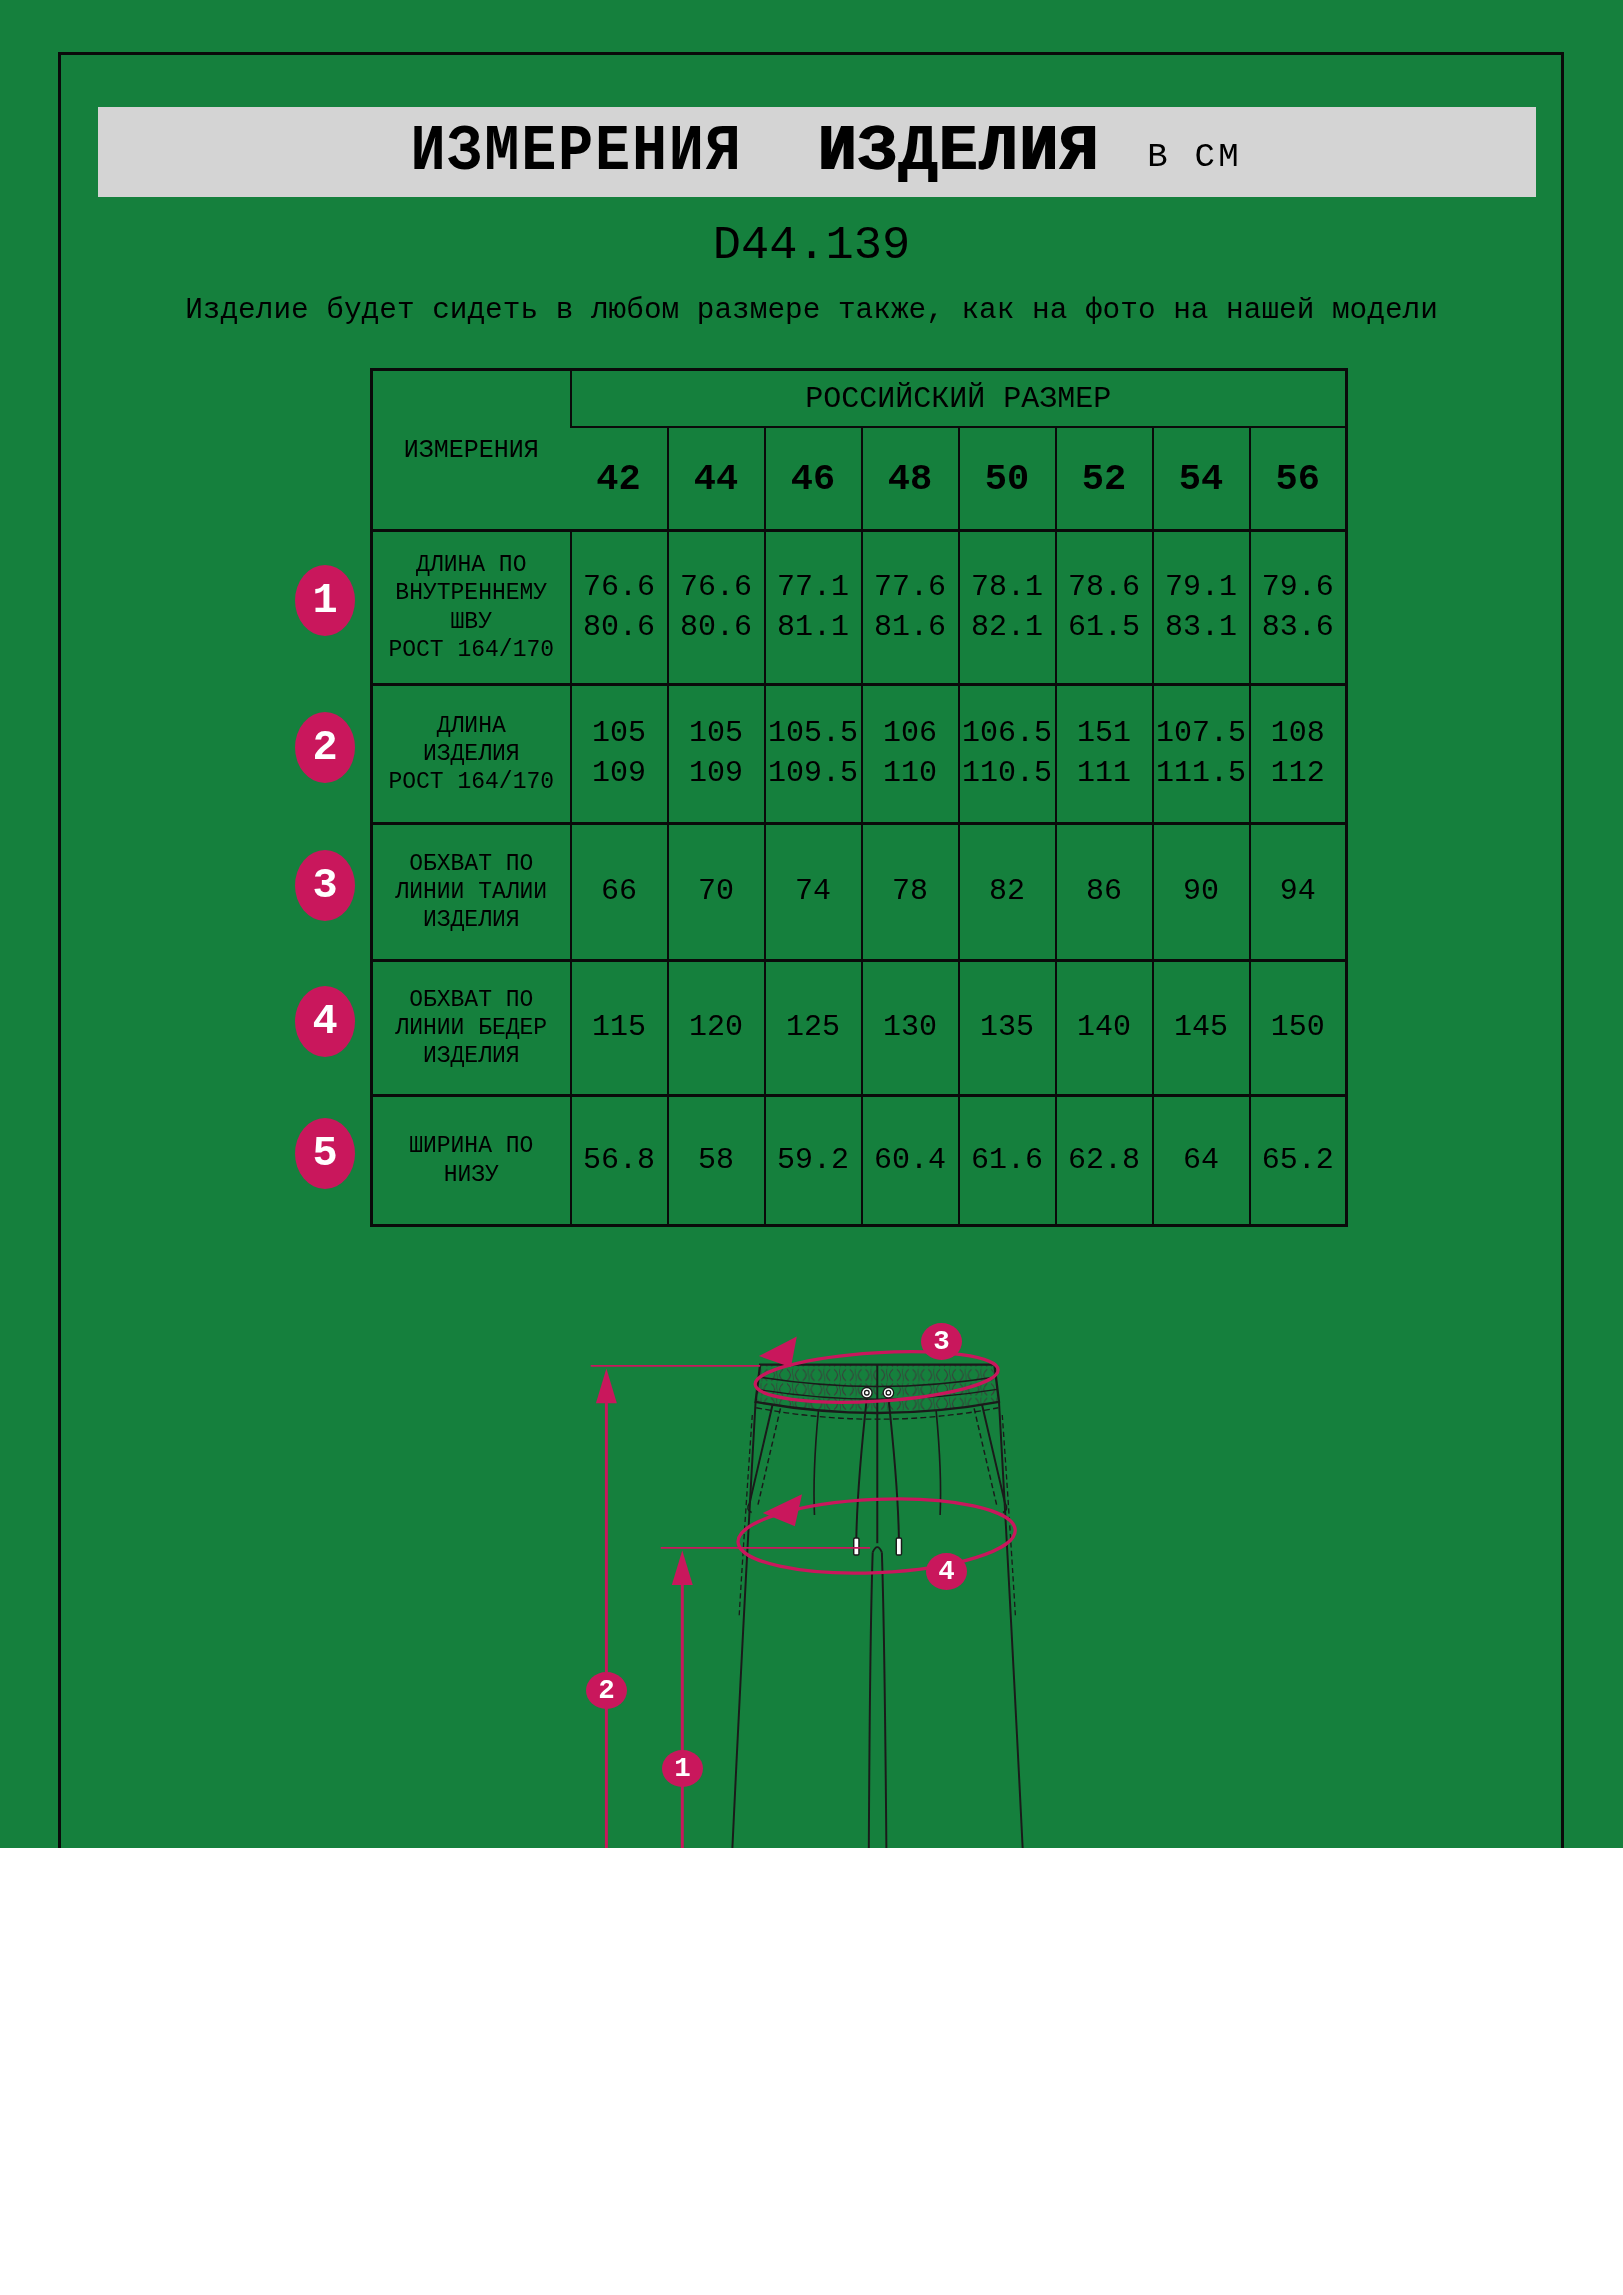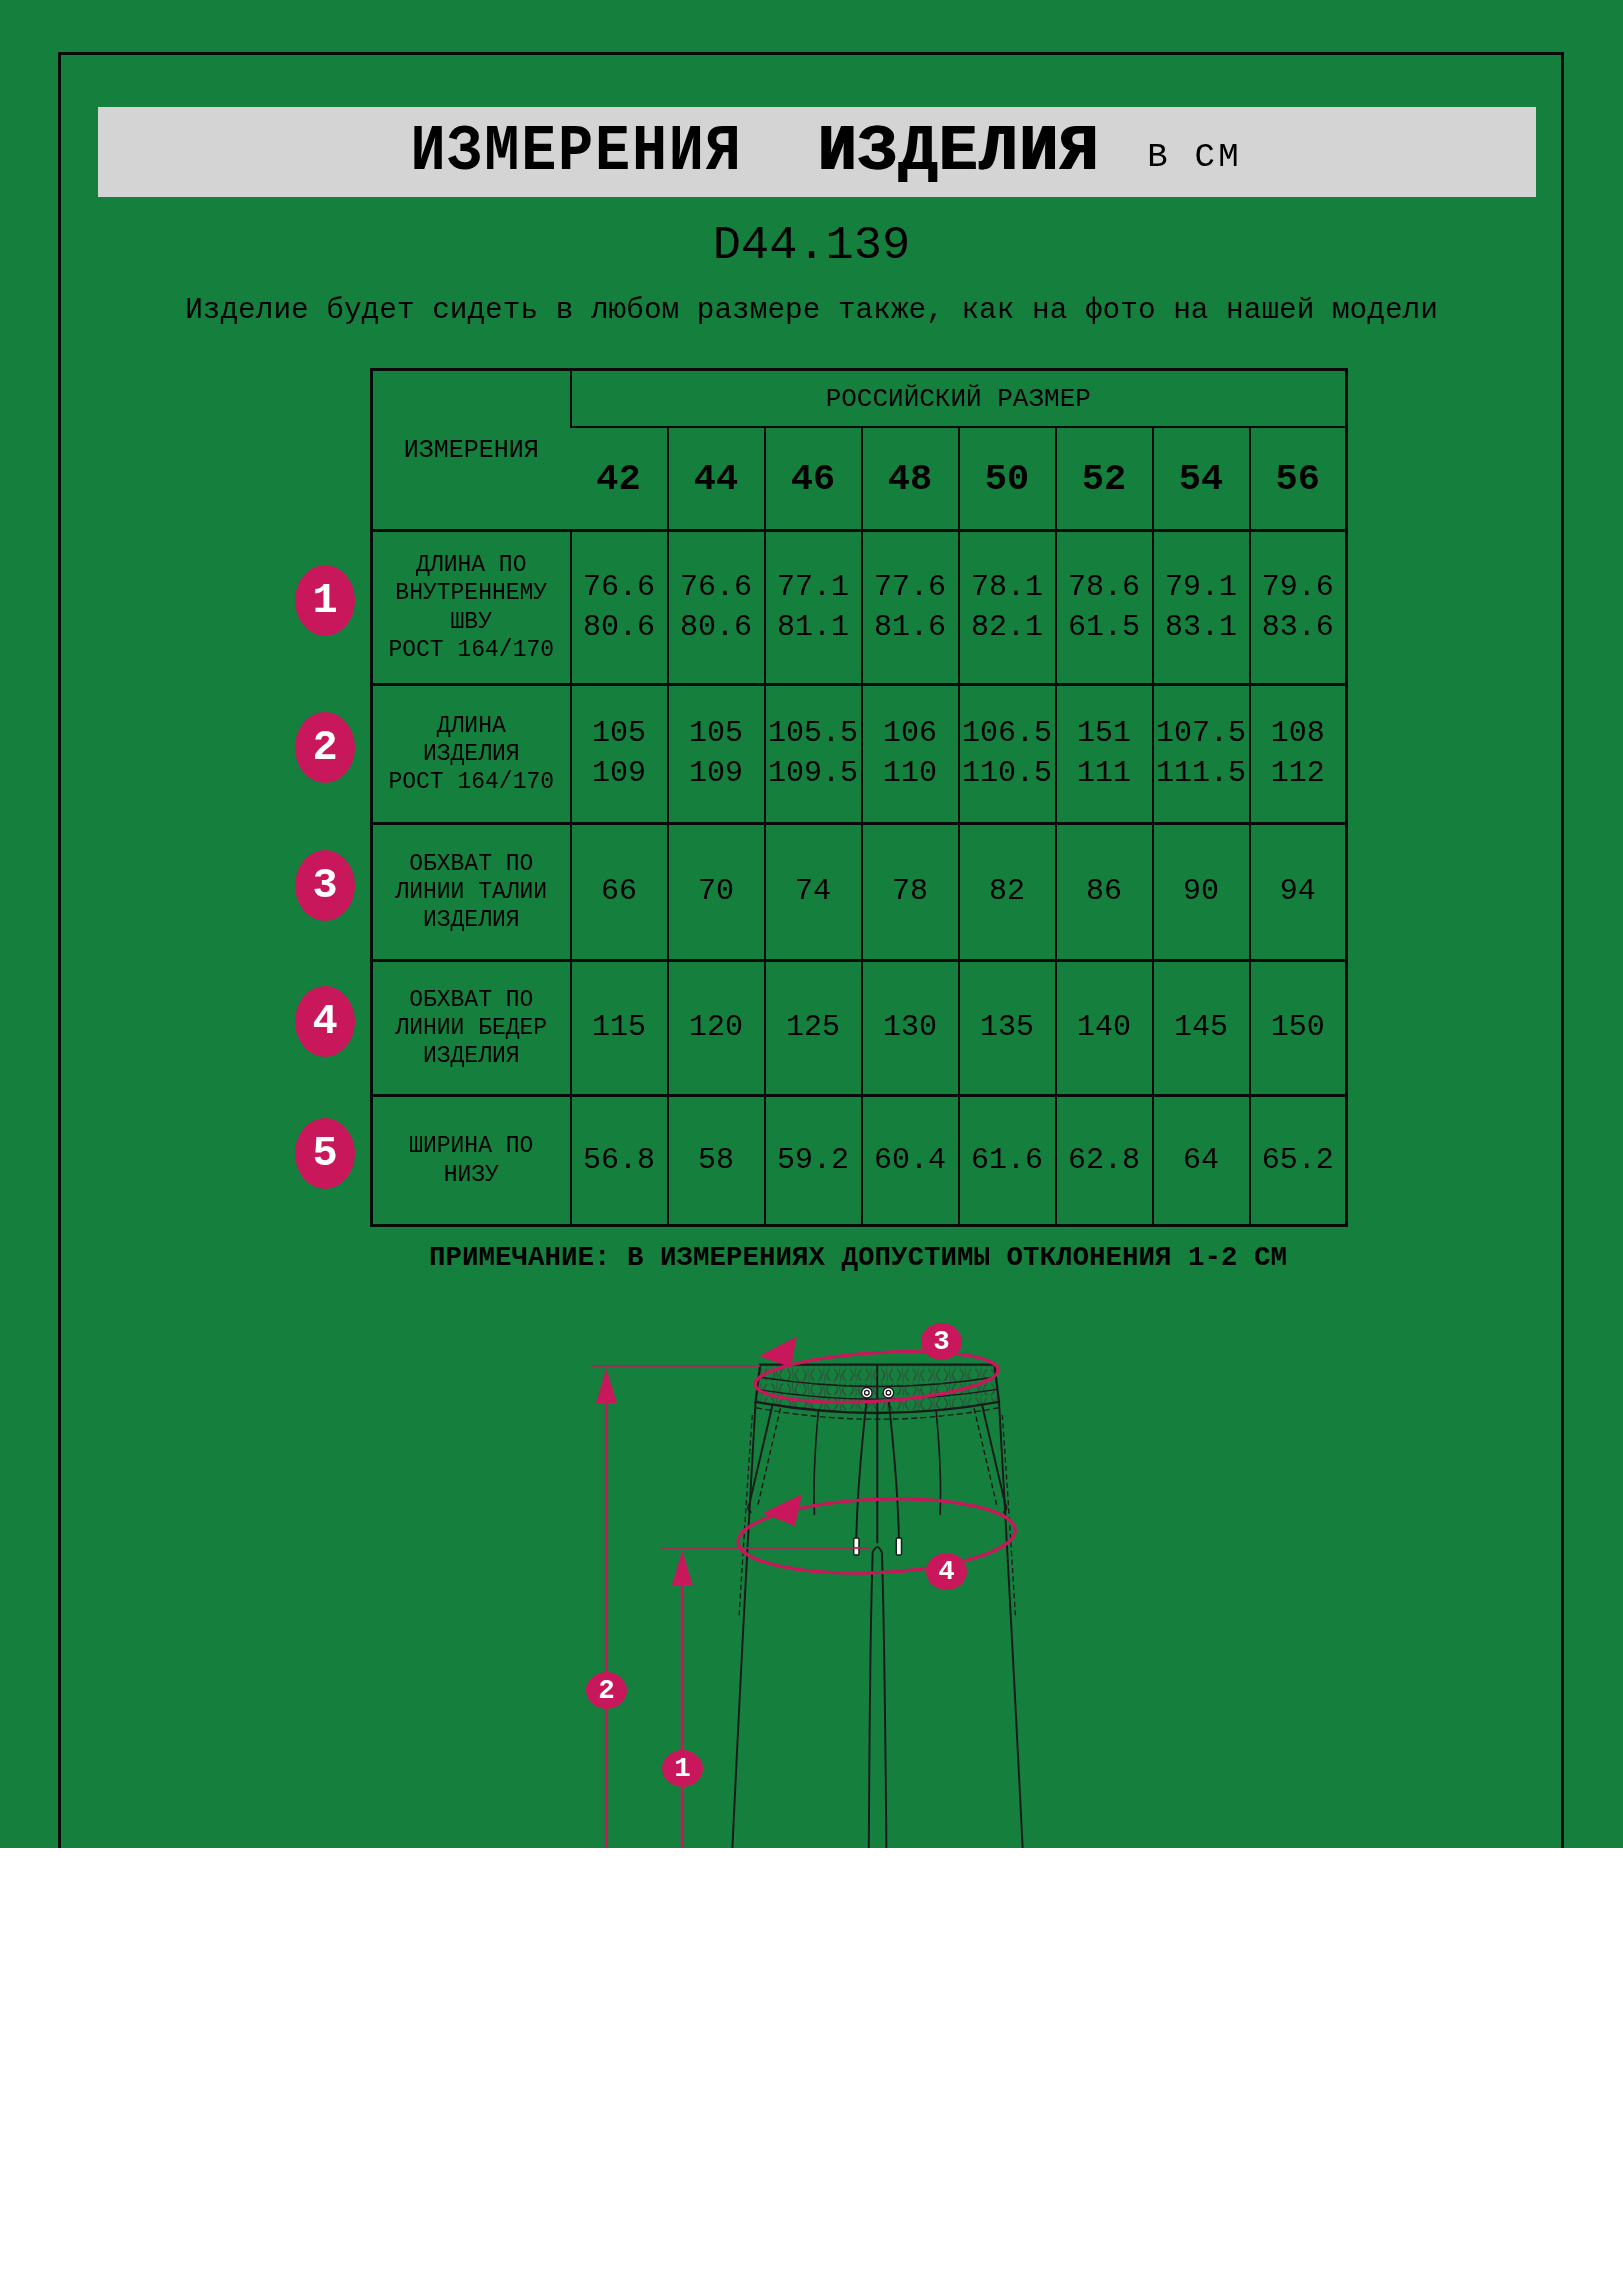--- a/index.html
+++ b/index.html
@@ -12,21 +12,21 @@
   .t-main{font-size:65px;font-weight:700;letter-spacing:2px;transform:scaleX(.90);}
   .t-sec{font-size:65px;font-weight:700;letter-spacing:1.3px;margin-left:56px;text-shadow:1.6px 0 0 #000;}
   .t-units{font-size:34px;font-weight:400;letter-spacing:3.3px;margin-left:48px;padding-top:9.2px;}
   .code{position:absolute;left:0;top:219px;width:1623px;text-align:center;font-size:47px;font-weight:400;}
   .subtitle{position:absolute;left:0;top:293px;width:1623px;text-align:center;font-size:30px;transform:scaleX(.98);}
   .tbl{position:absolute;left:370px;top:368px;width:976px;border-collapse:collapse;table-layout:fixed;
        border:3.3px solid #0a0a0a;}
   .tbl td{border-left:2px solid #0a0a0a;text-align:center;vertical-align:middle;padding:0;}
   .tbl td:first-child{border-left:none;}
   .tbl tr.data-row td{border-top:3.3px solid #0a0a0a;}
-  .g-head{font-size:26px;height:55px;border-bottom:2px solid #0a0a0a;}
+  .g-head{font-size:30px;height:55px;border-bottom:2px solid #0a0a0a;}
   .m-head{font-size:25px;}
   .sizes-row td{height:101px;font-size:37px;font-weight:700;}
   .r-label{font-size:23px;line-height:1.22;}
   .val{font-size:30px;line-height:1.32;margin-top:30px;}
   .val .v2:empty{display:none;}
   .lbl-line{display:block;text-align:center;}
   .lbl-line:empty{display:none;}
   .note{position:absolute;left:370px;top:1242px;width:976px;text-align:center;
         font-size:27.5px;font-weight:700;}
   .badge{position:absolute;background:#C9175C;color:#fff;border-radius:50%;
@@ -254,21 +254,20 @@
     </tr>
   </tbody>
     </table>
 
   <div class="badge badge-t" style="left:295px;top:565px">1</div>
   <div class="badge badge-t" style="left:295px;top:712px">2</div>
   <div class="badge badge-t" style="left:295px;top:850px">3</div>
   <div class="badge badge-t" style="left:295px;top:986px">4</div>
   <div class="badge badge-t" style="left:295px;top:1118px">5</div>
 
-  <div class="note">ПРИМЕЧАНИЕ: В ИЗМЕРЕНИЯХ ДОПУСТИМЫ ОТКЛОНЕНИЯ 1-2 СМ</div>
 
   <svg class="diagram" viewBox="850 2020 920 1360" xmlns="http://www.w3.org/2000/svg">
     <defs>
       <pattern id="elast" width="24" height="22" patternUnits="userSpaceOnUse">
         <path d="M3,2 C10,8 10,14 3,20" fill="none" stroke="#3a3a3a" stroke-width="1.6"></path>
         <path d="M21,2 C14,8 14,14 21,20" fill="none" stroke="#3a3a3a" stroke-width="1.6"></path>
         <path d="M12,1 C9,8 15,14 12,21" fill="none" stroke="#3a3a3a" stroke-width="1.1"></path>
       </pattern>
     </defs>
 

